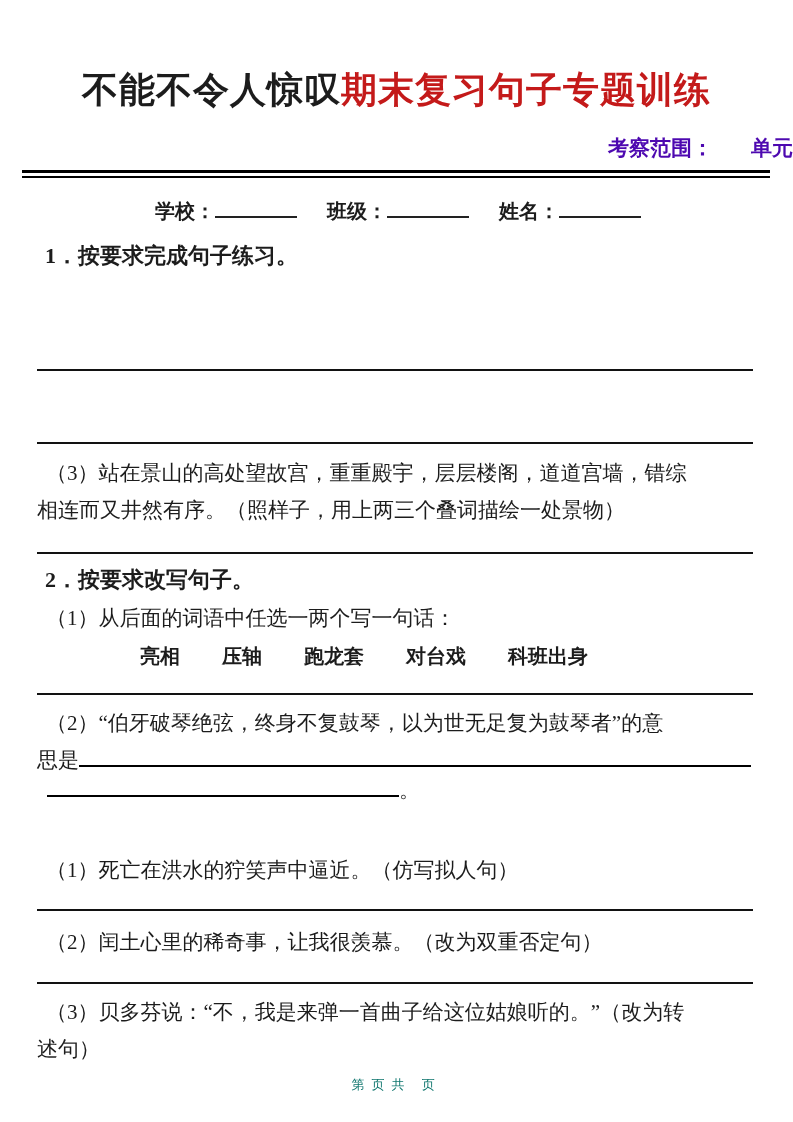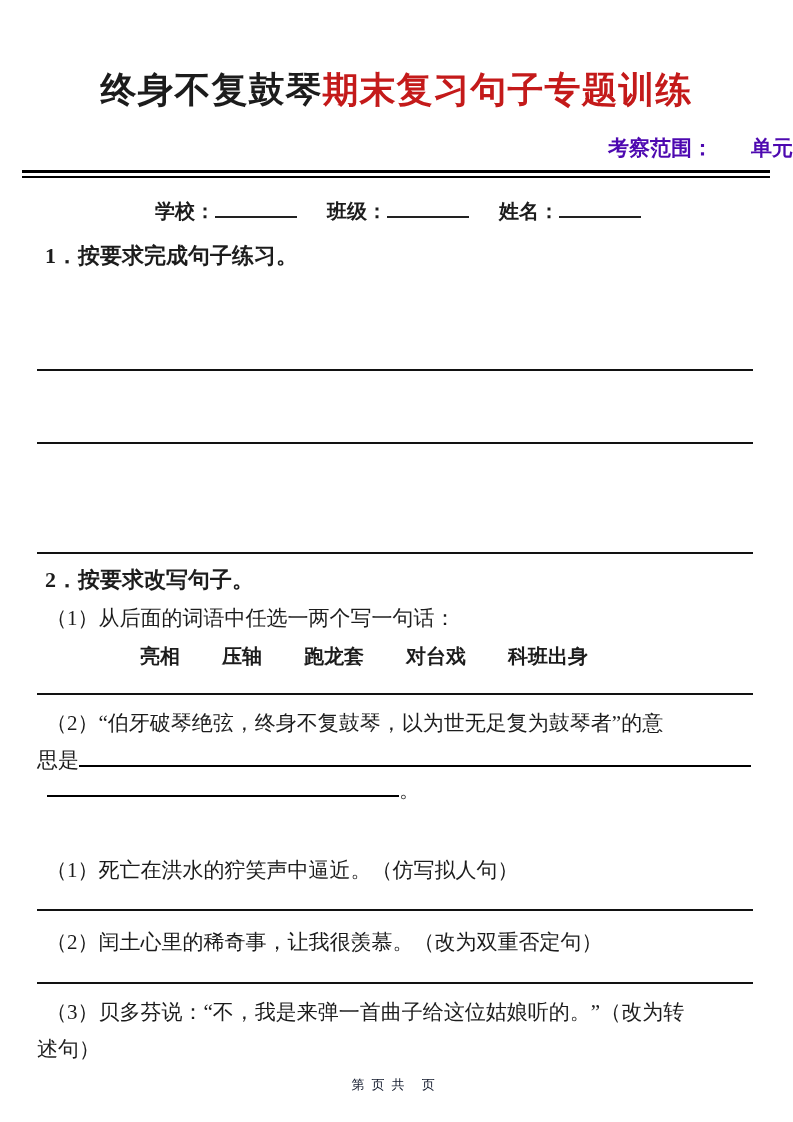--- a/index.html
+++ b/index.html
@@ -90,39 +90,41 @@
     display:inline-block;
     width:352px;
     margin-left:10px;
     border-bottom:2px solid #000;
   }
   .footer{
     position:absolute;top:1076px;left:0;right:0;
     text-align:center;
     font-size:13px;
     letter-spacing:7px;
-    color:#0f172a;
+    color:#0f766e;
   }
 </style>
 </head>
 <body>
 
 <div class="page">
 
-  <div class="title"><span>终身不复鼓琴</span><span class="red">期末复习句子专题训练</span></div>
+  <div class="title"><span>不能不令人惊叹</span><span class="red">期末复习句子专题训练</span></div>
 
   <div class="subtitle"><span>考察范围：</span><span class="gap"></span><span>单元</span></div>
 
   <div class="sep"></div>
 
   <div class="info"><span>学校：</span><span class="blank"></span><span>班级：</span><span class="blank"></span><span>姓名：</span><span class="blank" style="margin-right:0"></span></div>
 
   <div class="h" style="top:241px">1．按要求完成句子练习。</div>
   <div class="rule" style="top:369px"></div>
   <div class="rule" style="top:442px"></div>
+  <div class="para ind" style="top:455px">（3）站在景山的高处望故宫，重重殿宇，层层楼阁，道道宫墙，错综
+相连而又井然有序。（照样子，用上两三个叠词描绘一处景物）</div>
   <div class="rule" style="top:552px"></div>
 
   <div class="h" style="top:565px">2．按要求改写句子。</div>
   <div class="para ind" style="top:600px">（1）从后面的词语中任选一两个写一句话：</div>
   <div class="words"><span>亮相</span><span>压轴</span><span>跑龙套</span><span>对台戏</span><span>科班出身</span></div>
   <div class="rule" style="top:693px"></div>
   <div class="para ind" style="top:705px">（2）“伯牙破琴绝弦，终身不复鼓琴，以为世无足复为鼓琴者”的意</div>
   <div class="para" style="top:742px;white-space:nowrap"><span>思是</span><span class="fill-line"></span></div>
   <div class="para" style="top:772px;white-space:nowrap"><span class="blank3"></span><span>。</span></div>
 

